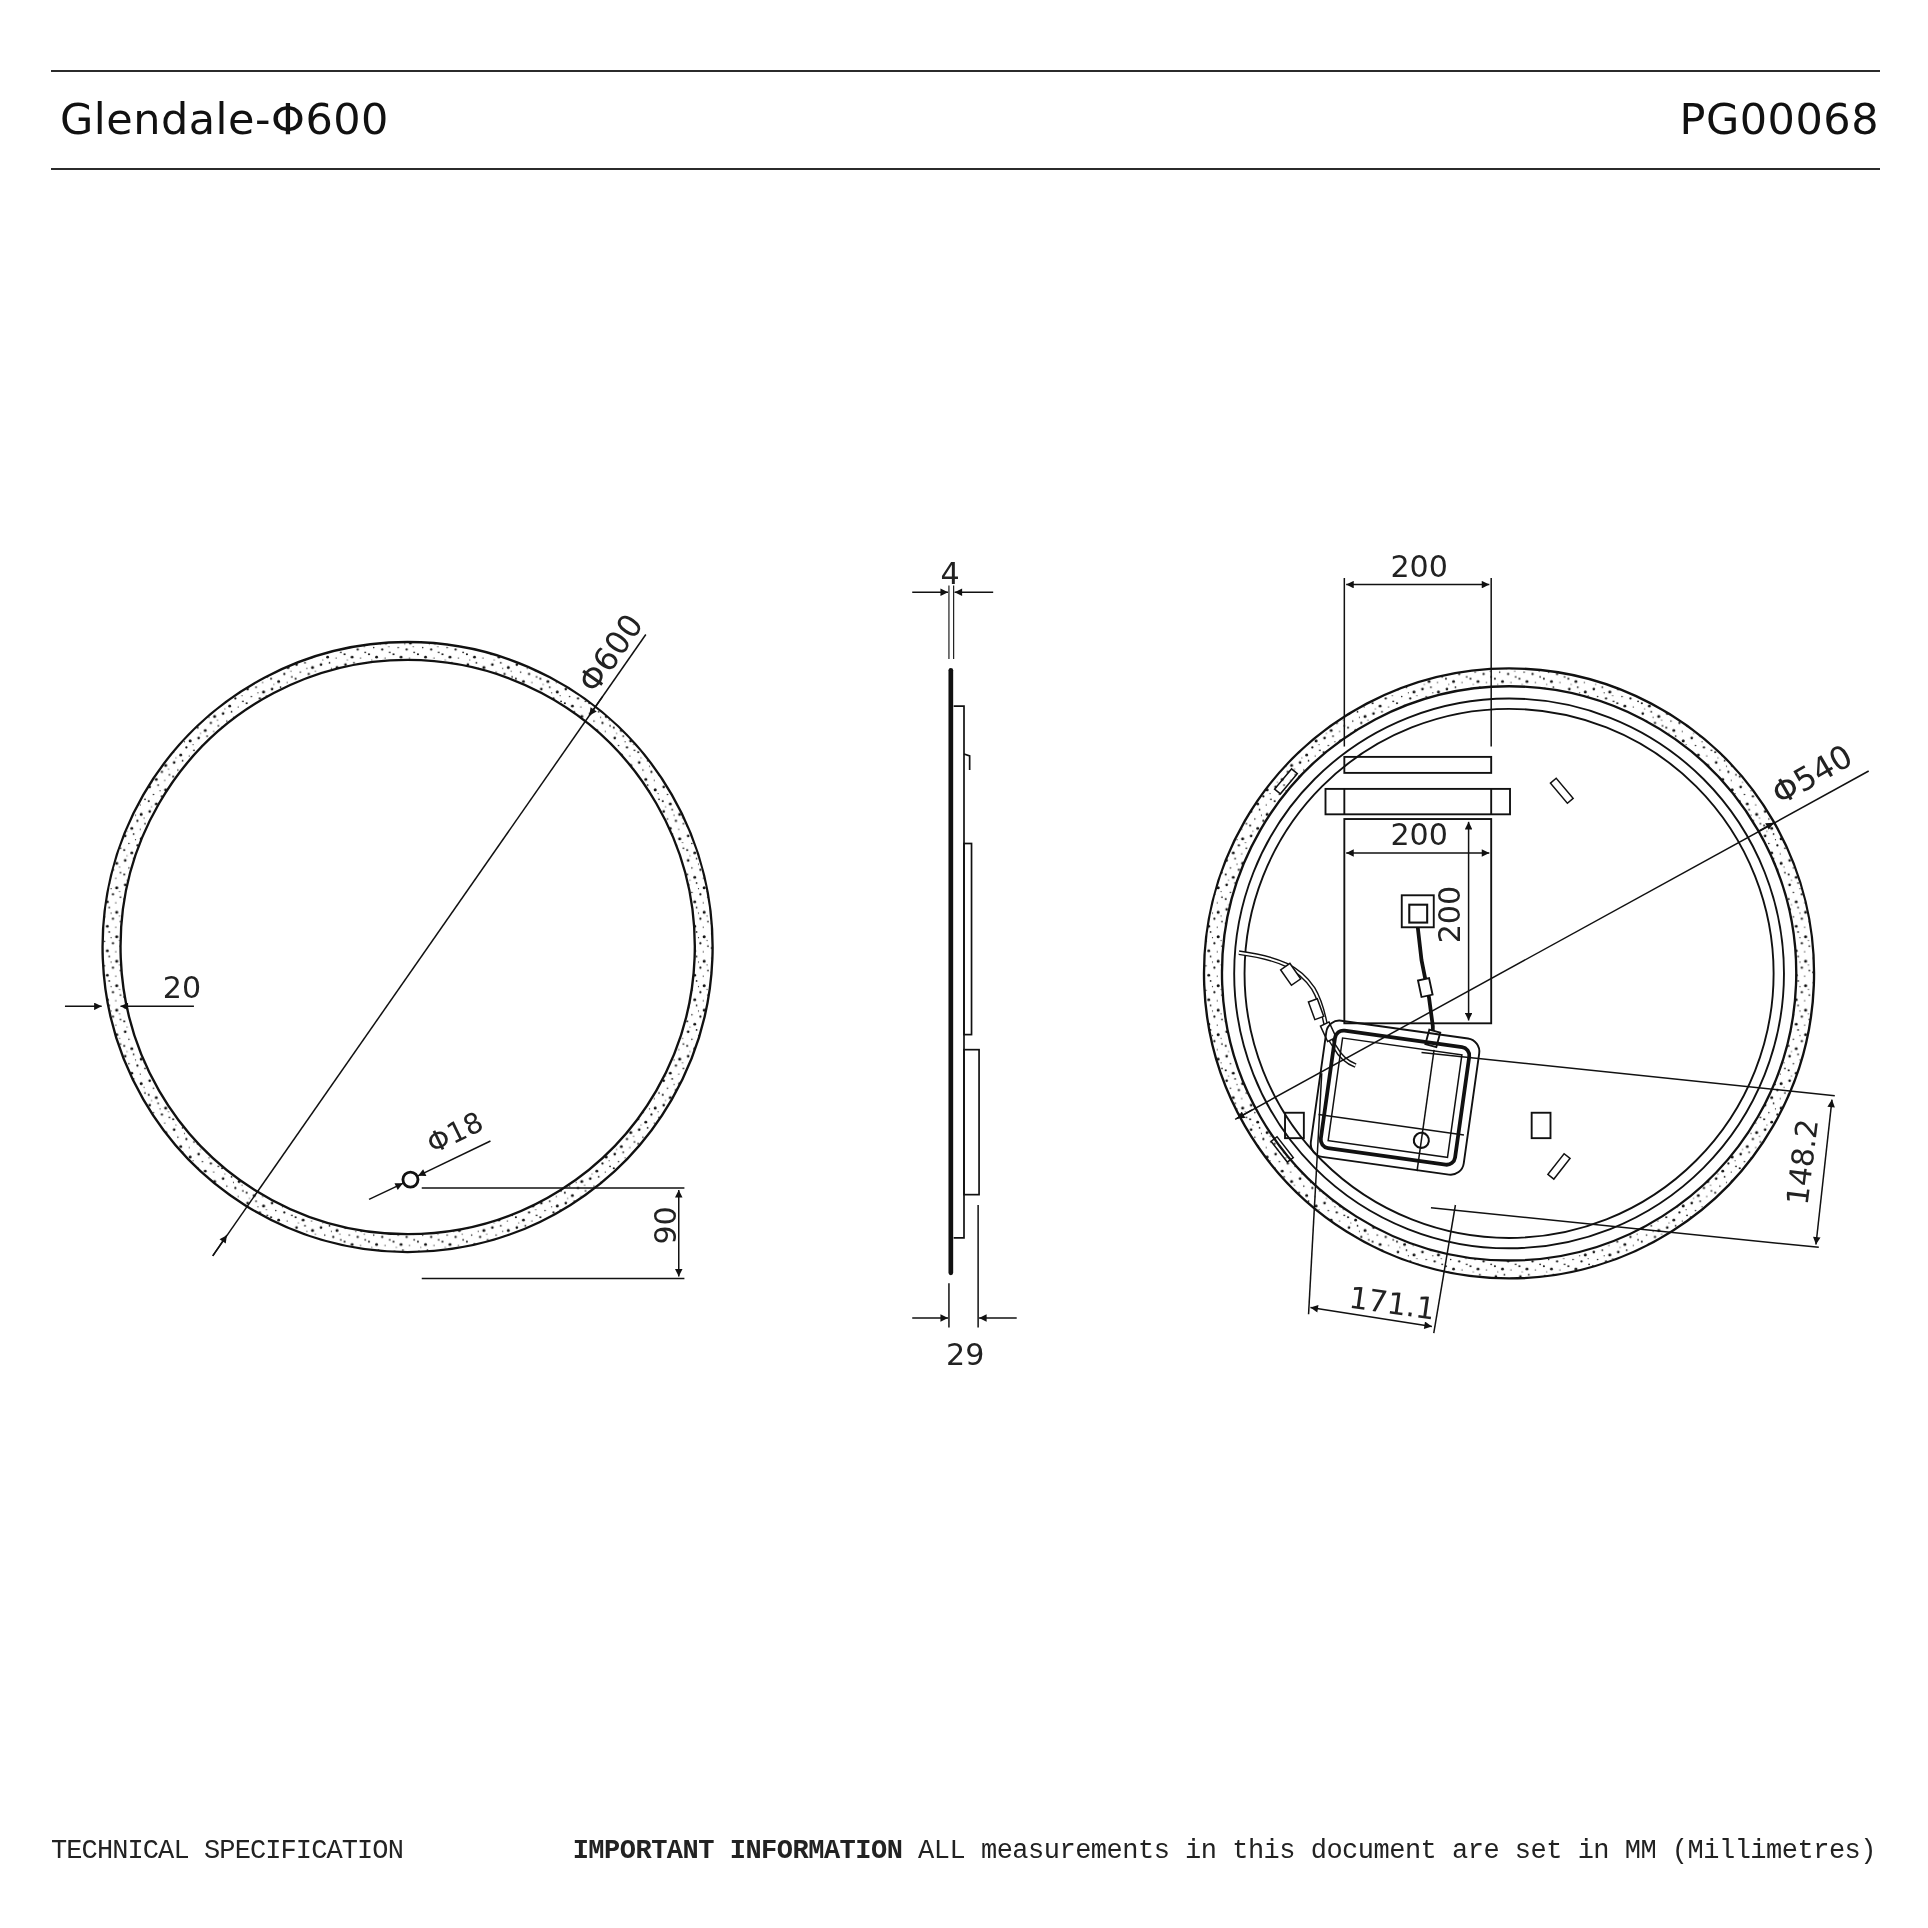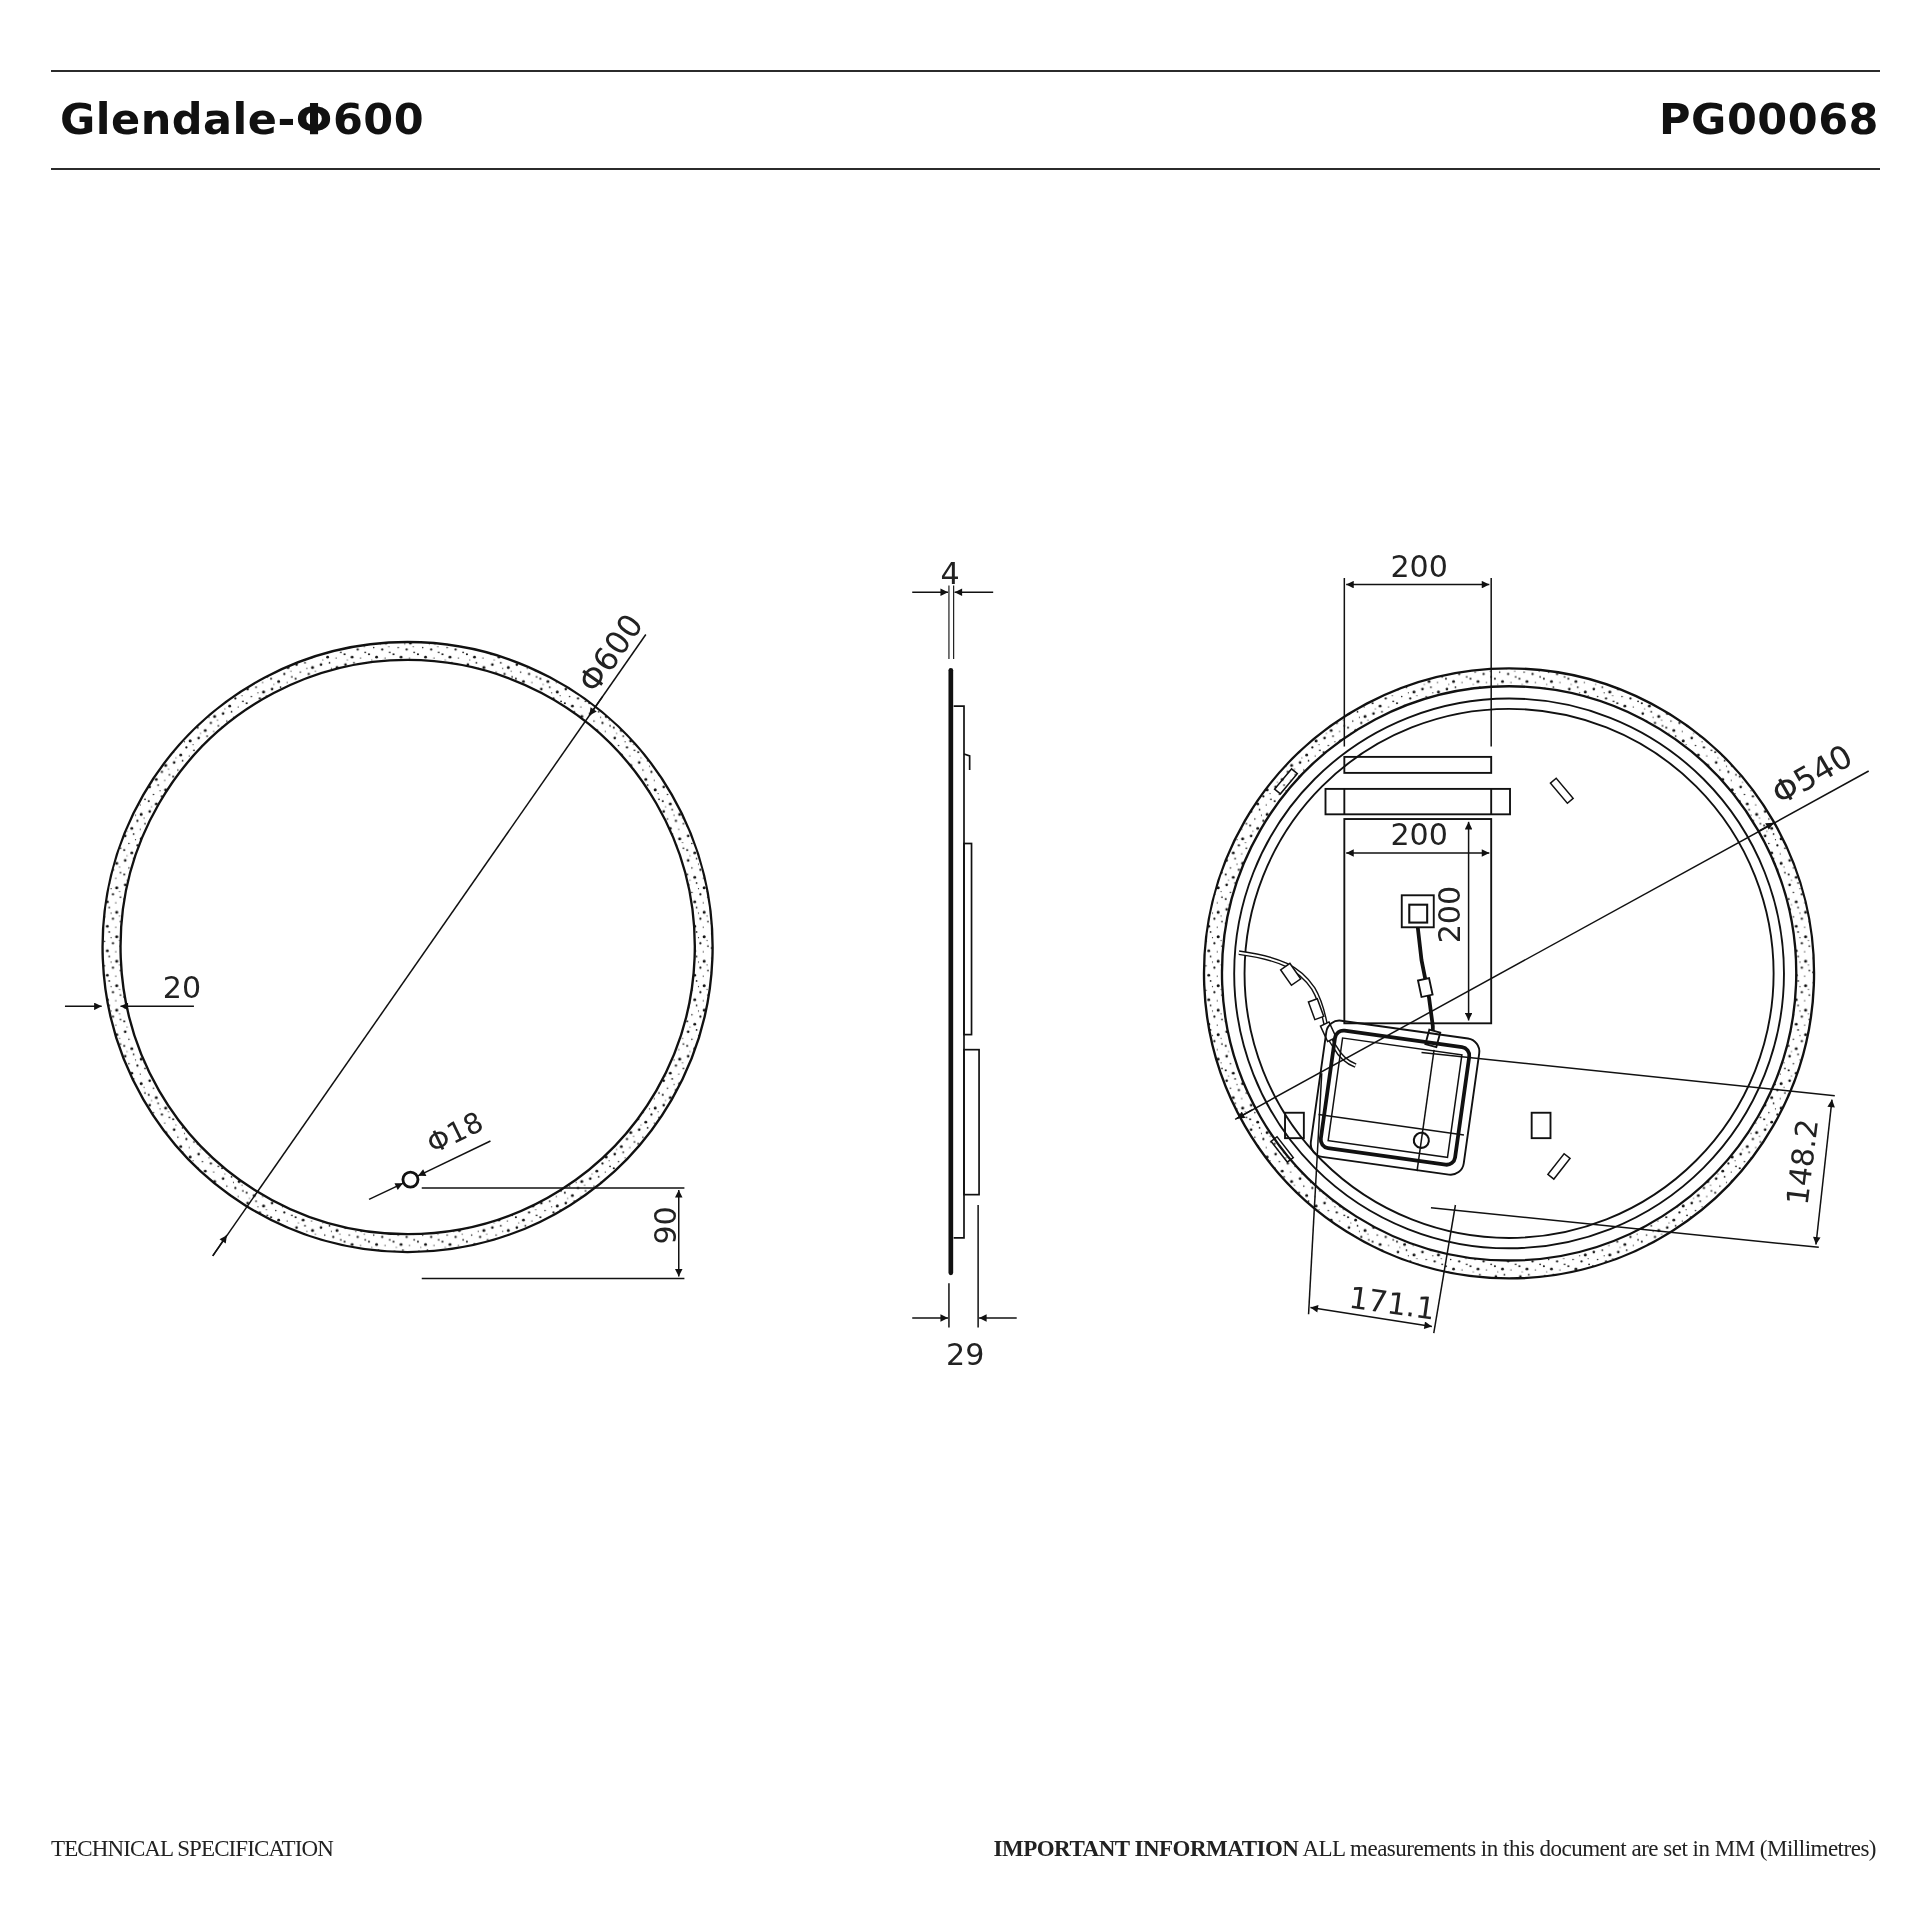--- a/index.html
+++ b/index.html
@@ -1,21 +1,21 @@
 <!DOCTYPE html>
 <html style="font-size:15px"><head>
   <meta charset="utf-8">
   <style>
     html, body { margin: 0; padding: 0; background: #ffffff; }
     body { width: 1928px; height: 1928px; position: relative; overflow: hidden; font-family: "Liberation Sans", sans-serif; color: #111; }
     .rule { position: absolute; left: 51px; width: 1829px; height: 1.9px; background: #2b2b2b; }
-    .title { position: absolute; top: 94px; font-size: 43px; letter-spacing: 0.5px; color: #111; font-family: "DejaVu Sans", sans-serif; font-weight: 700; text-align: center; }
+    .title { position: absolute; top: 94px; font-size: 43px; letter-spacing: 0.5px; color: #111; font-family: "DejaVu Sans", sans-serif; font-weight: 400; text-align: center; }
     .title.left { left: 60px; }
     .title.right { right: 49px; margin-left: 20px; }
-    .footer { position: absolute; top: 1836px; font-size: 23px; color: #222; font-family: Liberation Serif, serif; }
+    .footer { position: absolute; top: 1836px; font-size: 27px; color: #222; font-family: Liberation Mono, monospace; }
     .footer.left { left: 51px; letter-spacing: -0.9px; }
     .footer.right { right: 52px; letter-spacing: -0.5px; }
     .footer .bold { font-weight: 700; }
     svg.drawing { position: absolute; left: 0; top: 0; }
     svg text { font-family: "DejaVu Sans", sans-serif; fill: #222; }
   </style>
 </head>
 <body>
 
 <div class="rule" style="top:70px;"></div>

